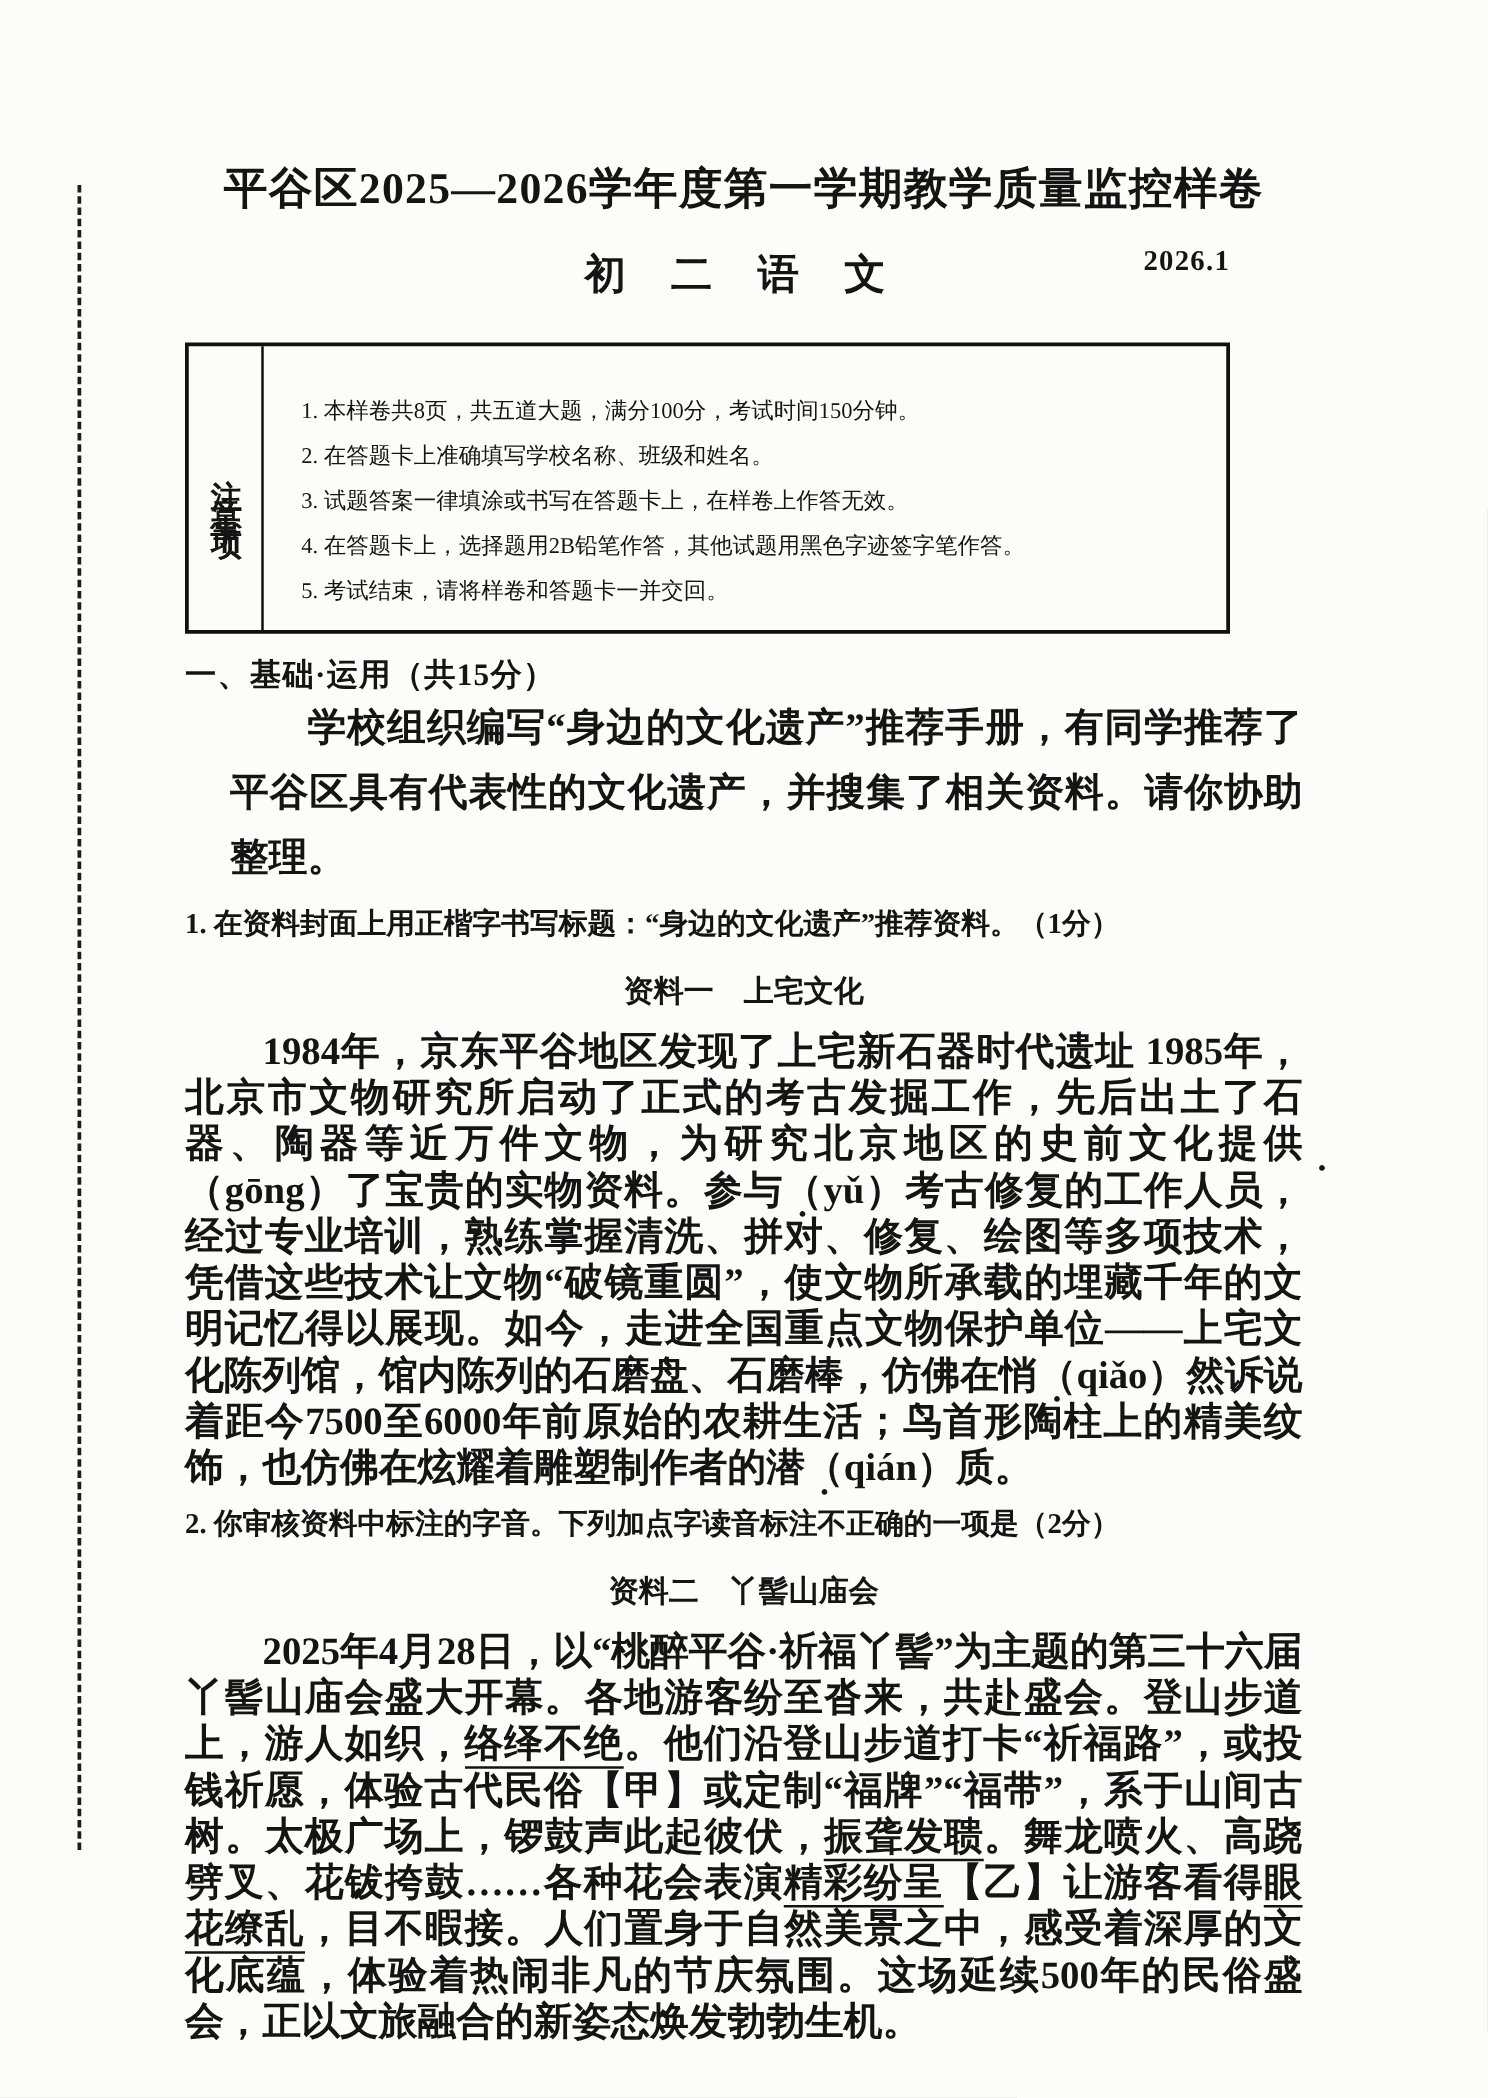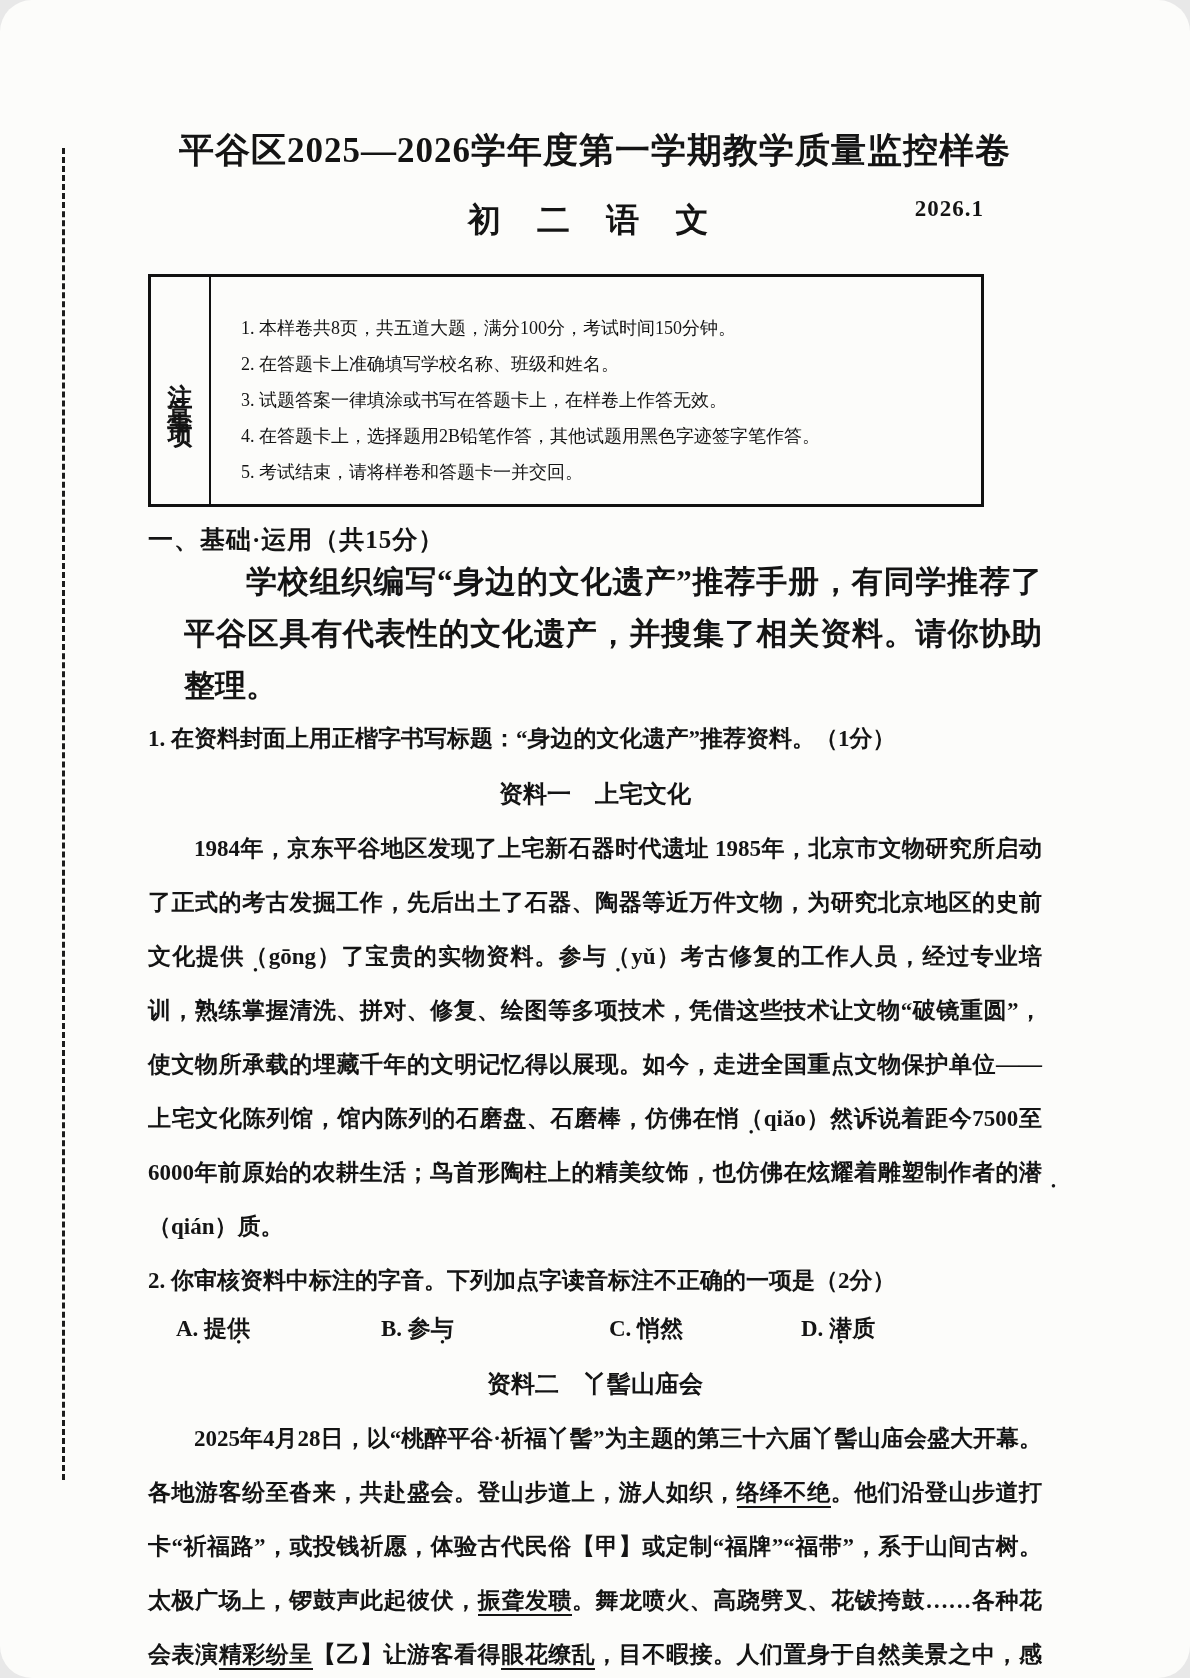--- a/index.html
+++ b/index.html
@@ -4,21 +4,20 @@
 <style>
   html,body{margin:0;padding:0;background:#e8e8e8;}
   .page{
     position:relative;
     width:1190px;height:1678px;
     margin:0 auto;
     background:#fcfcfa;
     color:#141414;
     font-family:"Liberation Serif","DejaVu Serif",serif;
     overflow:hidden;
-    border-radius:32px;
   }
   .binding-line{
     position:absolute;left:62px;top:148px;height:1332px;width:0;
     border-left:3px dashed #1c1c1c;
   }
   .content{
     position:absolute;left:148px;top:130px;width:894px;
   }
   .exam-title{
     text-align:center;
@@ -67,21 +66,21 @@
   .question{
     font-size:23px;font-weight:700;line-height:46px;
     margin-top:4px;
   }
   .material-heading{
     text-align:center;
     font-size:24px;font-weight:900;
     margin:10px 0 6px 0;line-height:44px;
   }
   .rich-para{
-    font-size:23px;font-weight:700;line-height:54px;
+    font-size:31px;font-weight:700;line-height:37px;
     text-align:justify;text-indent:2em;
   }
   .options-row{
     display:grid;
     grid-template-columns:205px 228px 192px auto;
     padding-left:28px;
     font-size:23px;font-weight:700;
     line-height:46px;
     margin:2px 0 6px 0;
   }
@@ -127,25 +126,19 @@
     <div class="body-text indent">学校组织编写“身边的文化遗产”推荐手册，有同学推荐了平谷区具有代表性的文化遗产，并搜集了相关资料。请你协助整理。</div>
 
     <div class="question">1. 在资料封面上用正楷字书写标题：“身边的文化遗产”推荐资料。（1分）</div>
 
     <div class="material-heading">资料一　上宅文化</div>
 
     <div class="rich-para"><span>1984年，京东平谷地区发现了上宅新石器时代遗址 1985年，北京市文物研究所启动了正式的考古发掘工作，先后出土了石器、陶器等近万件文物，为研究北京地区的史前文化提</span><span class="seg-dot">供</span><span>（gōng）了宝贵的实物资料。参</span><span class="seg-dot">与</span><span>（yǔ）考古修复的工作人员，经过专业培训，熟练掌握清洗、拼对、修复、绘图等多项技术，凭借这些技术让文物“破镜重圆”，使文物所承载的埋藏千年的文明记忆得以展现。如今，走进全国重点文物保护单位——上宅文化陈列馆，馆内陈列的石磨盘、石磨棒，仿佛在</span><span class="seg-dot">悄</span><span>（qiǎo）然诉说着距今7500至6000年前原始的农耕生活；鸟首形陶柱上的精美纹饰，也仿佛在炫耀着雕塑制作者的</span><span class="seg-dot">潜</span><span>（qián）质。</span></div>
 
     <div class="question">2. 你审核资料中标注的字音。下列加点字读音标注不正确的一项是（2分）</div>
 
-    <div class="options-row">
-      <span class="option"><span>A. 提</span><span class="seg-dot">供</span></span>
-      <span class="option"><span>B. 参</span><span class="seg-dot">与</span></span>
-      <span class="option"><span>C. </span><span class="seg-dot">悄</span><span>然</span></span>
-      <span class="option"><span>D. </span><span class="seg-dot">潜</span><span>质</span></span>
-    </div>
 
     <div class="material-heading">资料二　丫髻山庙会</div>
 
     <div class="rich-para"><span>2025年4月28日，以“桃醉平谷·祈福丫髻”为主题的第三十六届丫髻山庙会盛大开幕。各地游客纷至沓来，共赴盛会。登山步道上，游人如织，</span><span class="seg-u">络绎不绝</span><span>。他们沿登山步道打卡“祈福路”，或投钱祈愿，体验古代民俗【甲】或定制“福牌”“福带”，系于山间古树。太极广场上，锣鼓声此起彼伏，</span><span class="seg-u">振聋发聩</span><span>。舞龙喷火、高跷劈叉、花钹挎鼓……各种花会表演</span><span class="seg-u">精彩纷呈</span><span>【乙】让游客看得</span><span class="seg-u">眼花缭乱</span><span>，目不暇接。人们置身于自然美景之中，感受着深厚的文化底蕴，体验着热闹非凡的节庆氛围。这场延续500年的民俗盛会，正以文旅融合的新姿态焕发勃勃生机。</span></div>
 
   </div>
 </div>
 
 </body></html>

